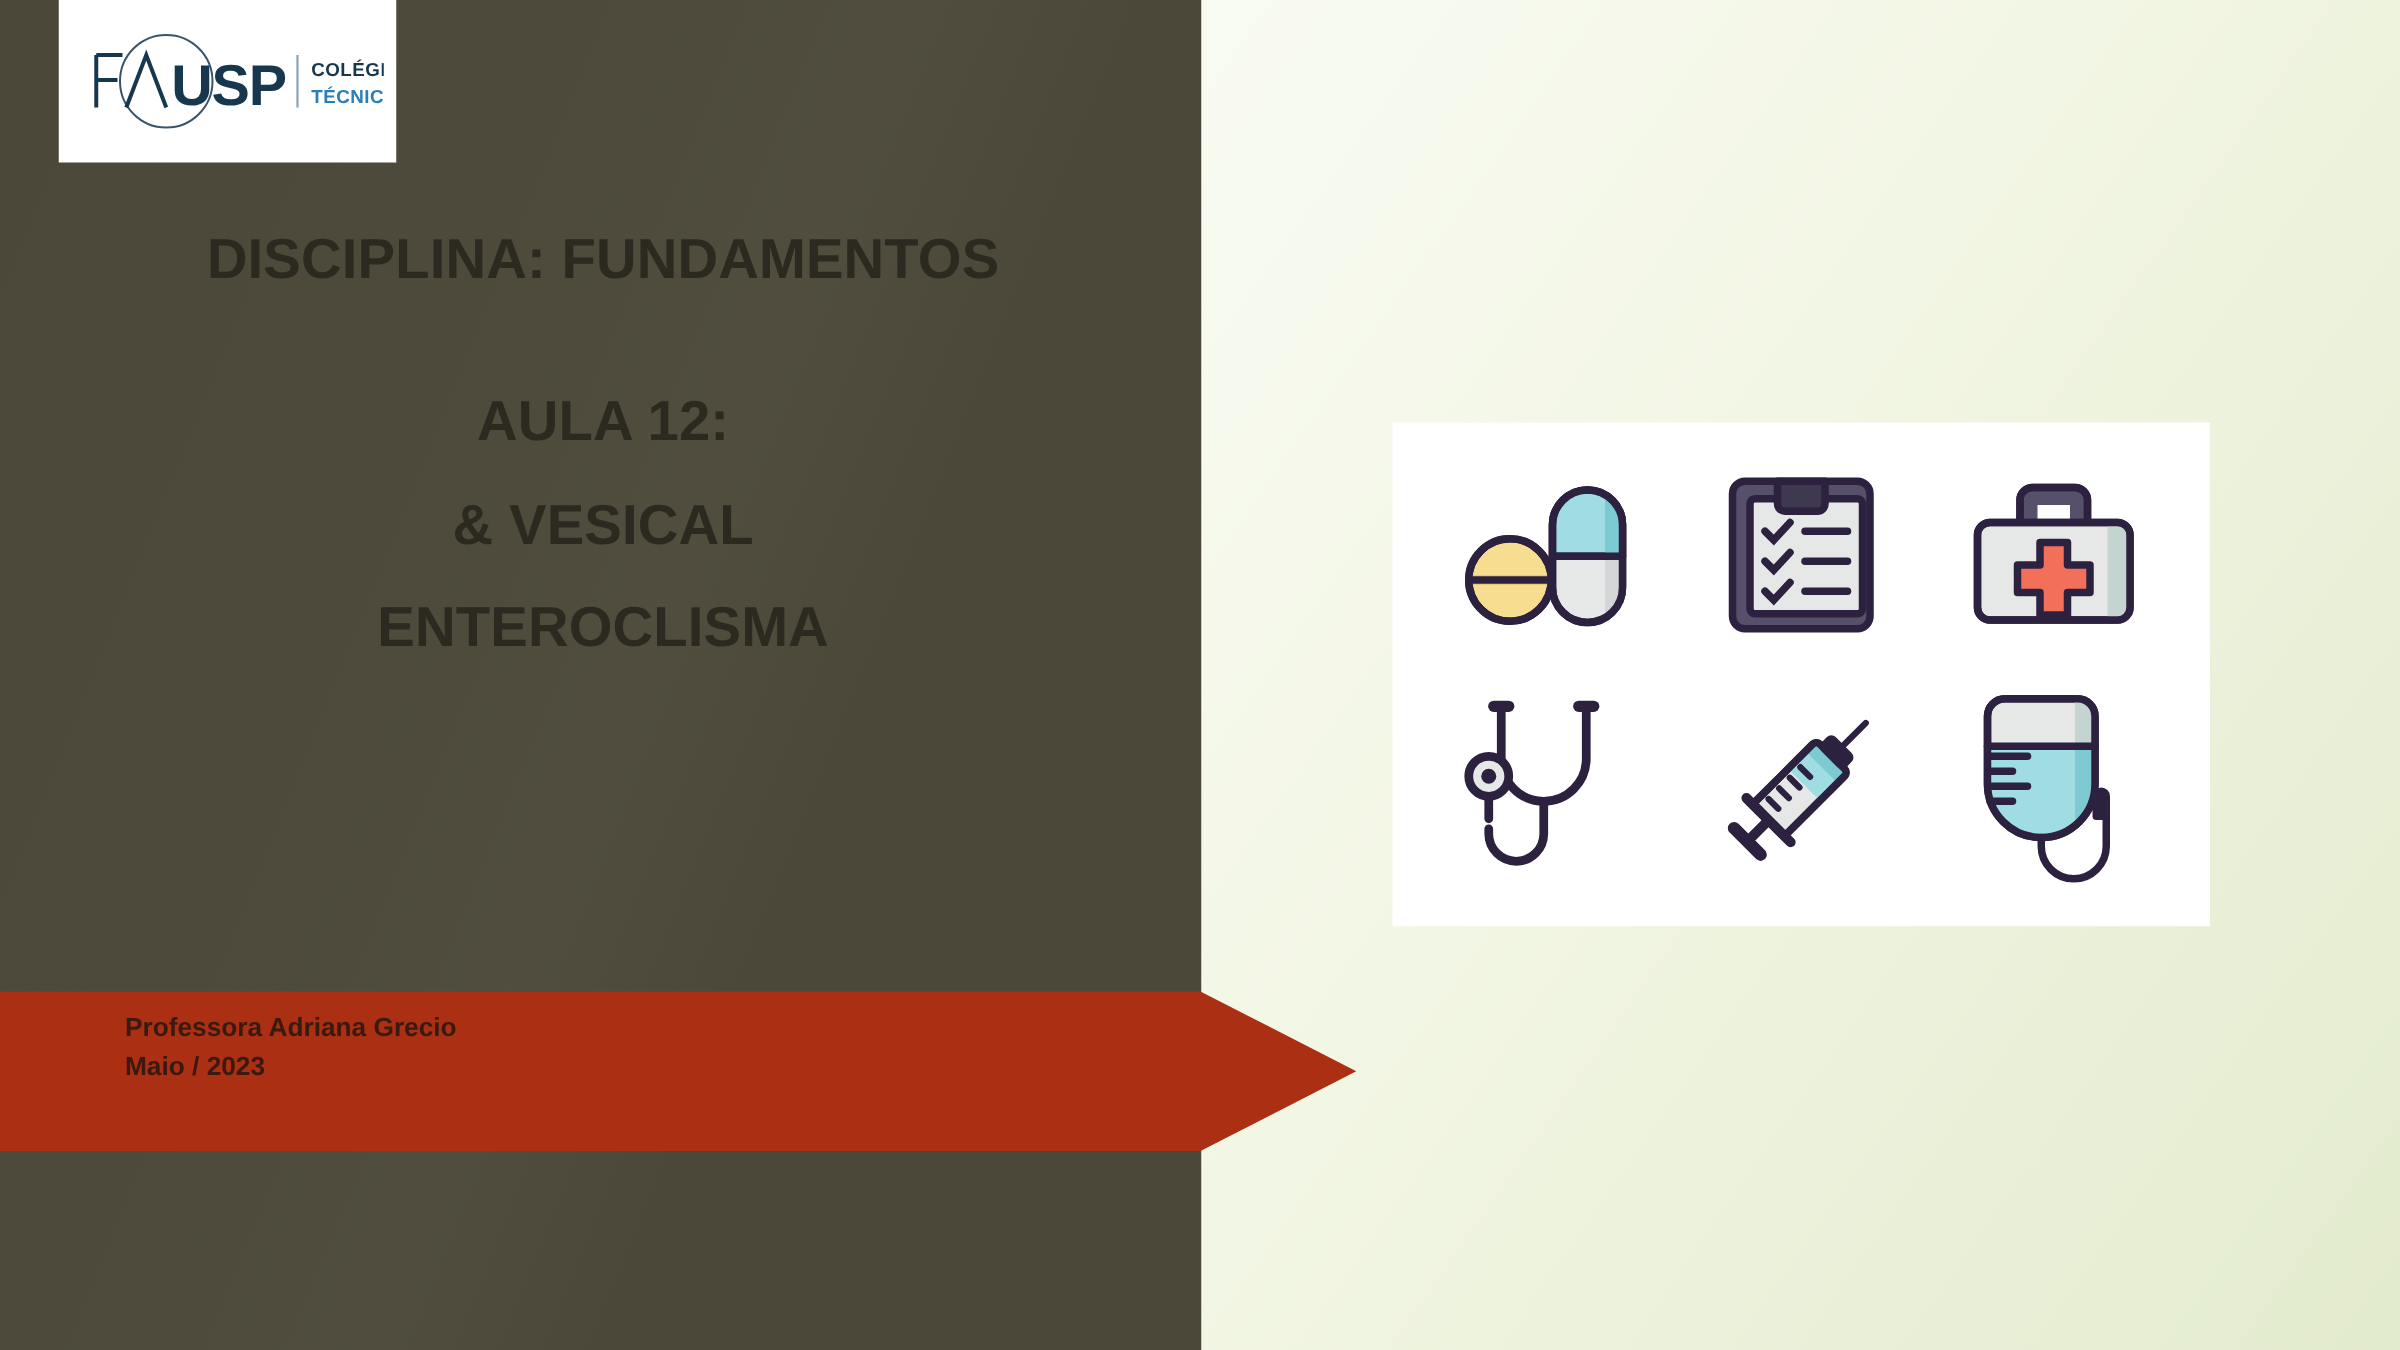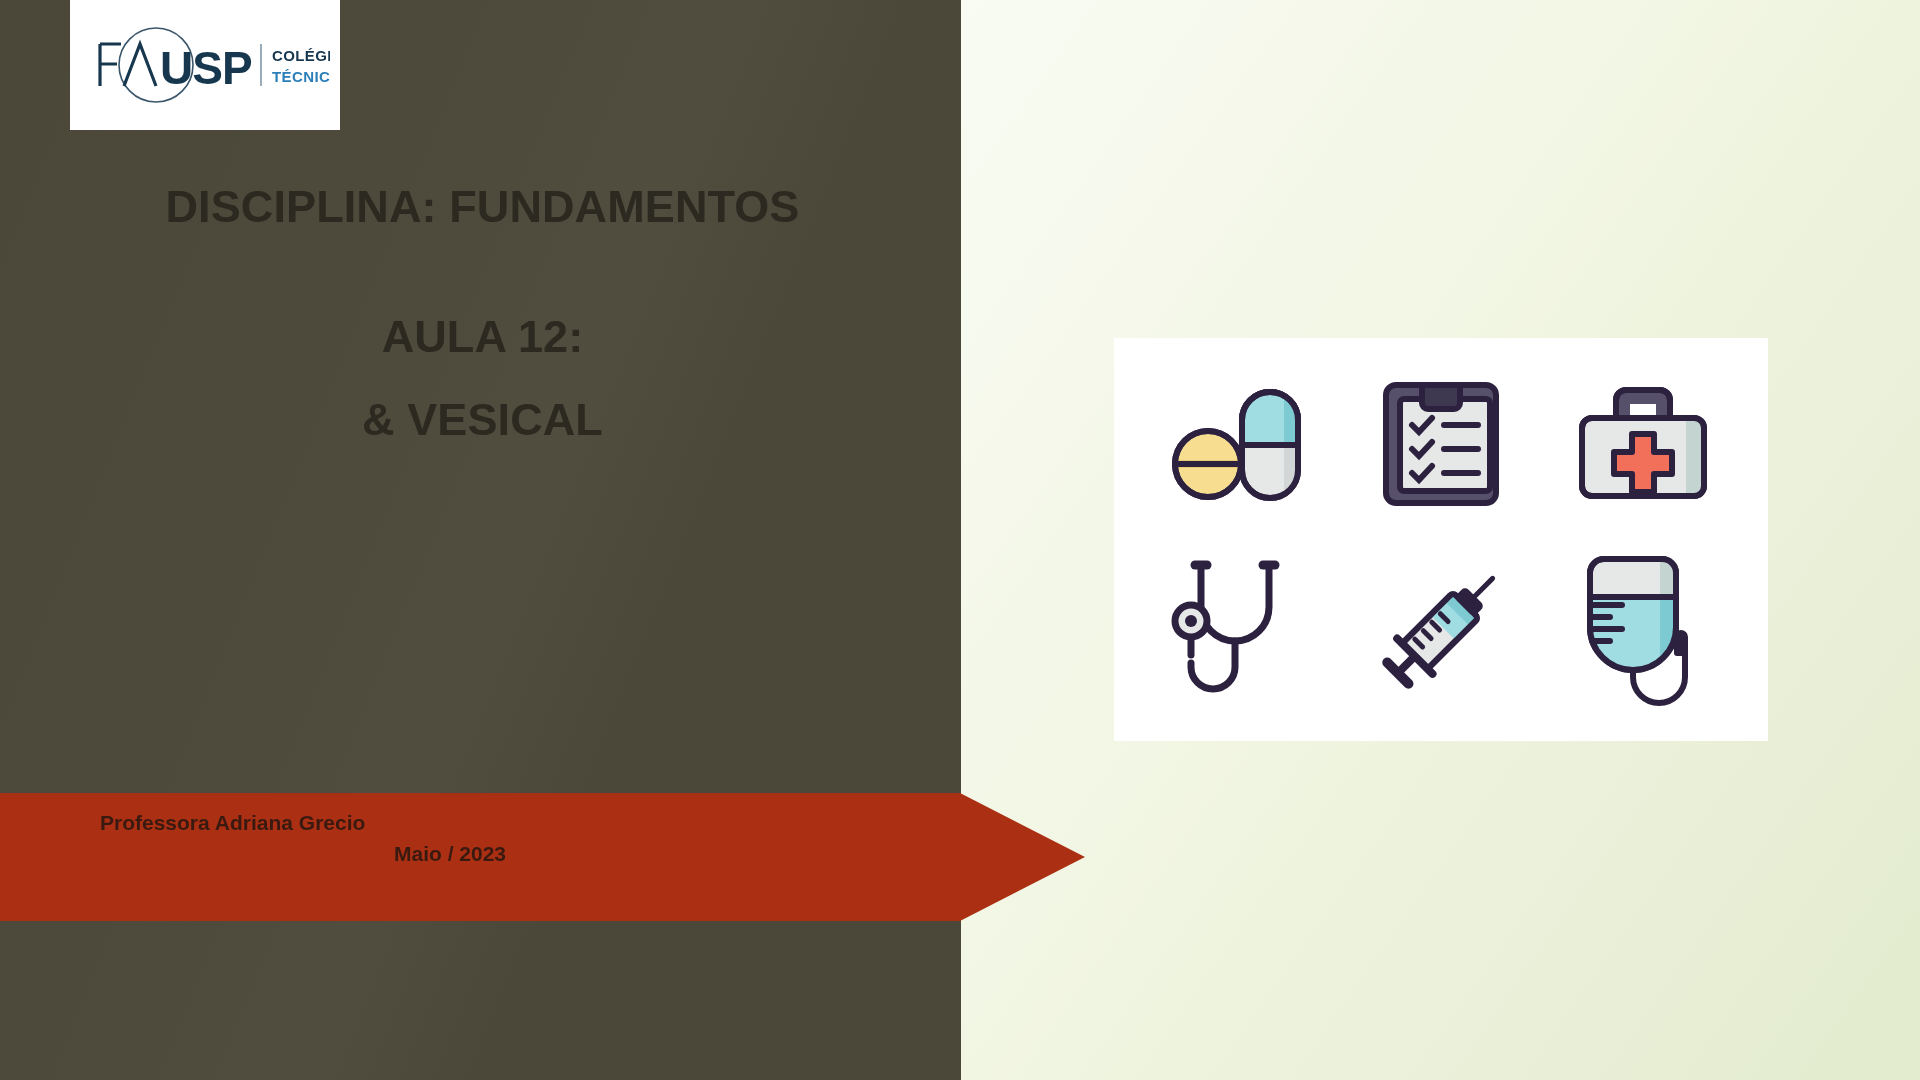--- a/index.html
+++ b/index.html
@@ -44,21 +44,20 @@
   .logo-box {
     position: absolute;
     left: 47px;
     top: 0;
     width: 270px;
     height: 130px;
     background: #ffffff;
     display: flex;
     align-items: center;
     justify-content: center;
-    margin-left: 23px;
   }
   .logo-inner {
     position: relative;
     width: 250px;
     height: 86px;
   }
   .logo-svg { display: block; width: 250px; height: 86px; }
 
   
   .title-block {
@@ -91,21 +90,21 @@
     position: absolute;
     left: 100px;
     top: 812px;
     width: 700px;
     color: #3a1a10;
     font-weight: 700;
     font-size: 21px;
     line-height: 1;
   }
   .banner-line-1 { display: block; margin-bottom: 10px; }
-  .banner-line-2 { display: block; text-align: center; }
+  .banner-line-2 { display: block; }
 
   
   .image-card {
     position: absolute;
     left: 1114px;
     top: 338px;
     width: 654px;
     height: 403px;
     background: #ffffff;
   }
@@ -152,20 +151,21 @@
         <text x="192" y="60" font-family="Liberation Sans, sans-serif" font-size="15" font-weight="700" fill="#2a7fb8" letter-spacing="0.4">TÉCNICO</text>
       </svg>
     </div>
   </div>
 
   <div class="title-block">
     <span class="title-line">DISCIPLINA: FUNDAMENTOS</span>
     <span class="title-gap"></span>
     <span class="title-line">AULA 12:</span>
     <span class="title-line">&amp; VESICAL</span>
+    <span class="title-line">ENTEROCLISMA</span>
   </div>
 
   <div class="banner"></div>
   <div class="banner-text">
     <span class="banner-line-1">Professora Adriana Grecio</span>
     <span class="banner-line-2">Maio / 2023</span>
   </div>
 
   <div class="image-card">
     <div class="icon-grid">

